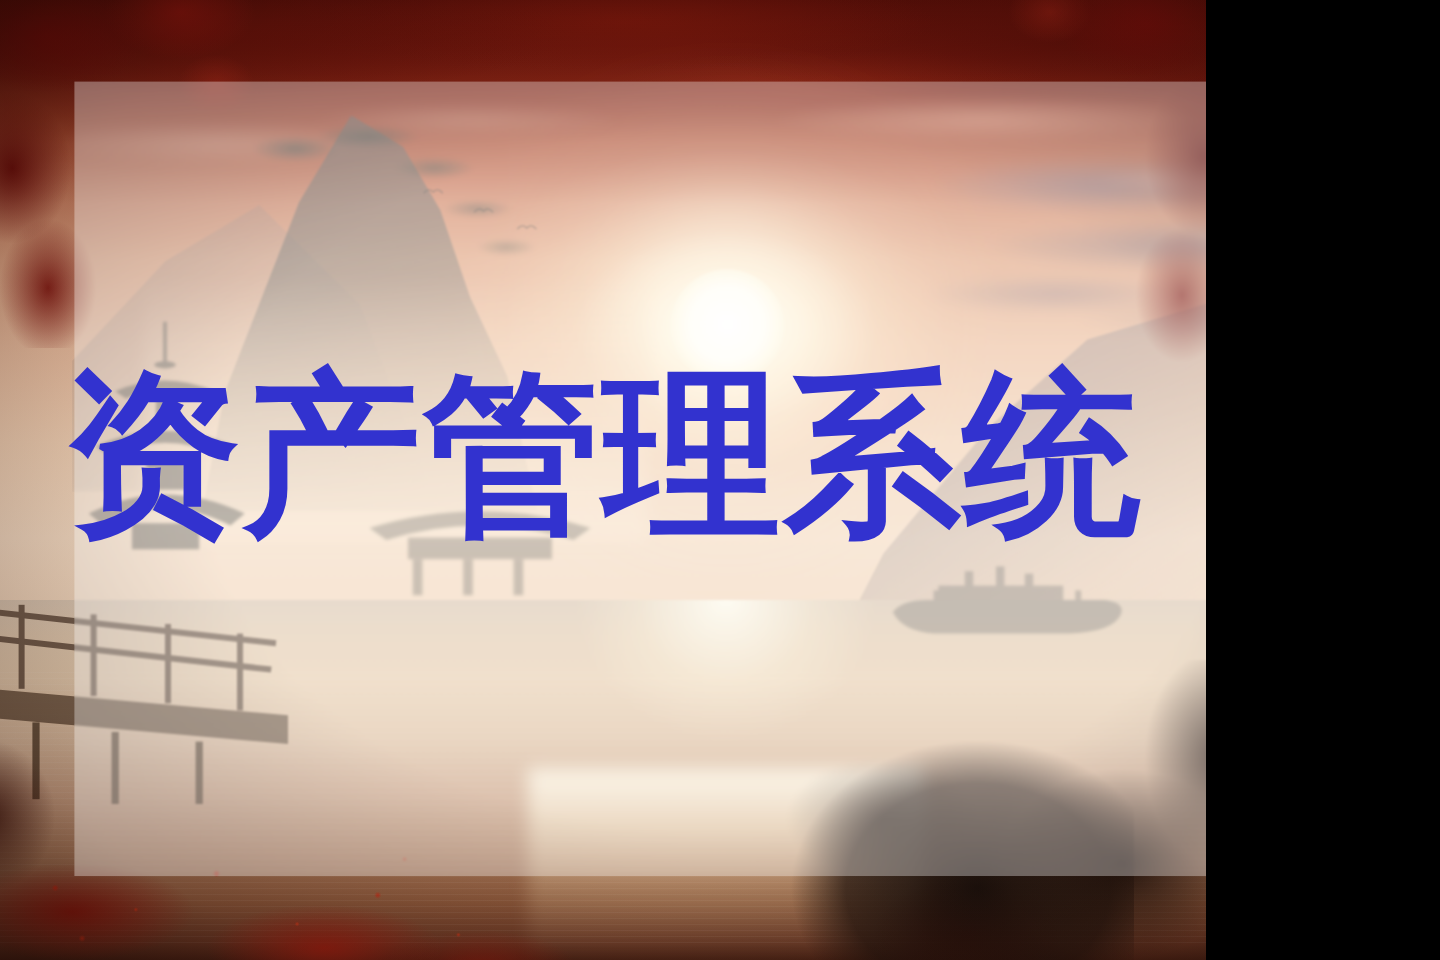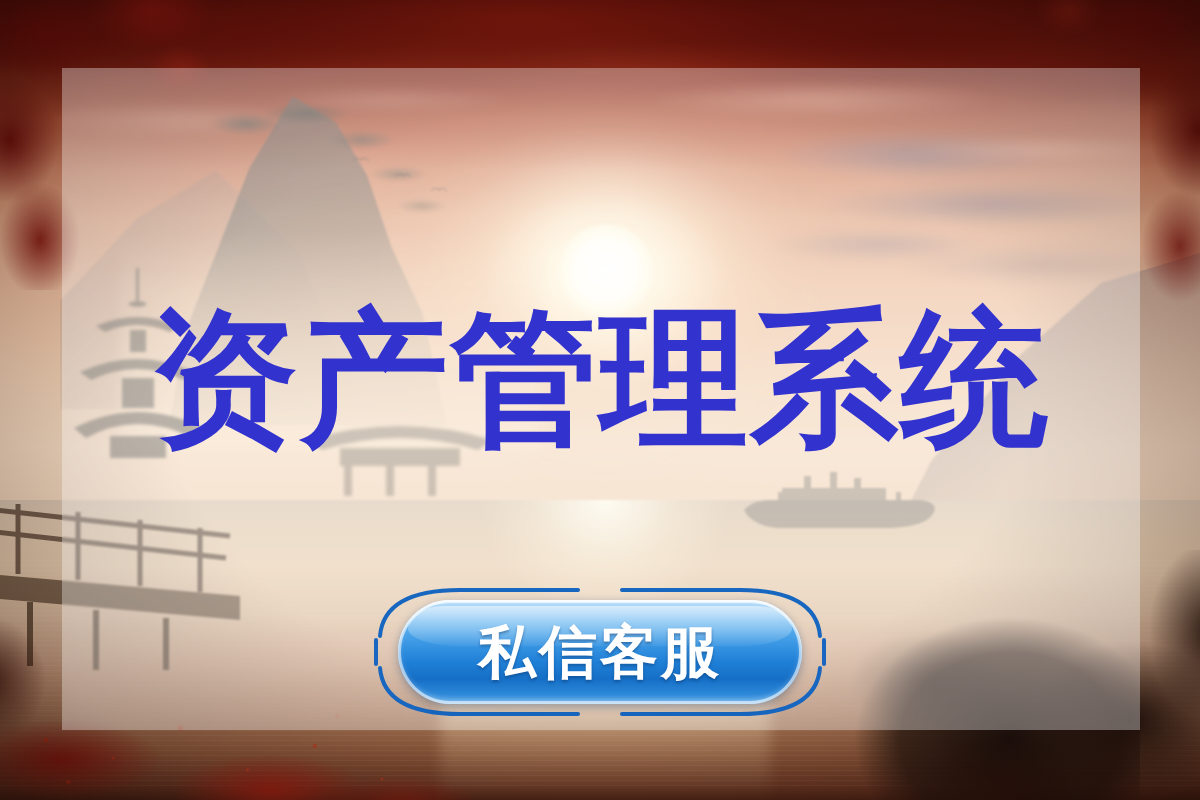--- a/index.html
+++ b/index.html
@@ -2,21 +2,21 @@
 <html lang="zh"><head>
 <meta charset="utf-8">
 <title>资产管理系统</title>
 <style>
   html,body{margin:0;padding:0;background:#000;}
   body{
     font-family:"Liberation Sans","DejaVu Sans",sans-serif;
   }
   #stage{
     position:relative;
-    width:1200px;height:800px;
+    width:1005px;height:800px;
     overflow:hidden;
     background:#e5e5e5;
   }
 
   
   .scene{position:absolute;inset:0;overflow:hidden;}
 
   
   .sky{
     position:absolute;inset:0;
@@ -415,31 +415,14 @@
     <div class="rock-mr"></div>
     <div class="rock-br"></div>
 
     <div class="vignette"></div>
   </div>
 
   <div class="panel"></div>
 
   <div class="title">资产管理系统</div>
 
-  <div class="cta-wrap">
-
-    <svg class="bracket" viewBox="0 0 452 132" width="452" height="132">
-
-      <path d="M204 4 L86 4 Q10 4 6 50" stroke="#1766bf" stroke-width="4" fill="none" stroke-linecap="round"></path>
-      <path d="M6 82 Q10 128 86 128 L204 128" stroke="#1766bf" stroke-width="4" fill="none" stroke-linecap="round"></path>
-      <path d="M2 54 L2 78" stroke="#1766bf" stroke-width="4" fill="none" stroke-linecap="round"></path>
-
-      <path d="M248 4 L366 4 Q442 4 446 50" stroke="#1766bf" stroke-width="4" fill="none" stroke-linecap="round"></path>
-      <path d="M446 82 Q442 128 366 128 L248 128" stroke="#1766bf" stroke-width="4" fill="none" stroke-linecap="round"></path>
-      <path d="M450 54 L450 78" stroke="#1766bf" stroke-width="4" fill="none" stroke-linecap="round"></path>
-    </svg>
-
-    <button class="cta-btn">
-      <span class="cta-label">私信客服</span>
-    </button>
-  </div>
 
 </div>
 
 </body></html>

